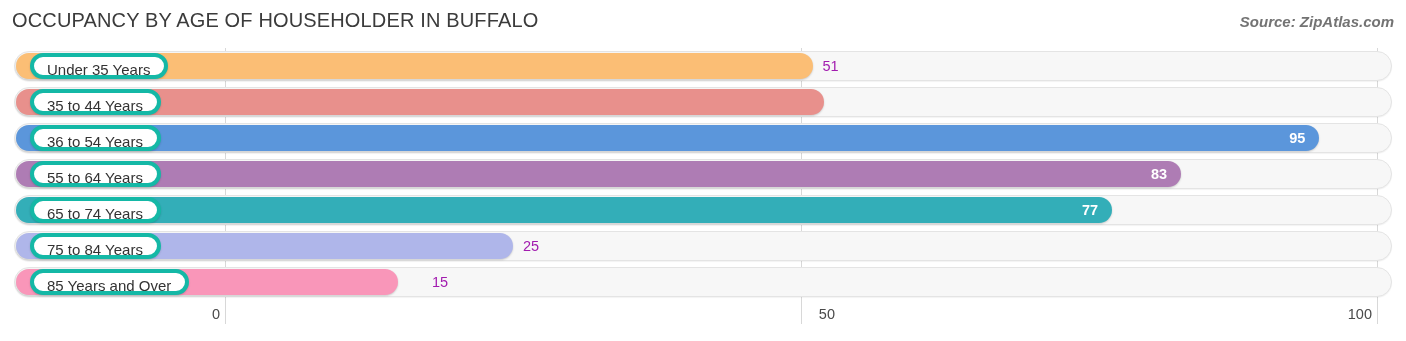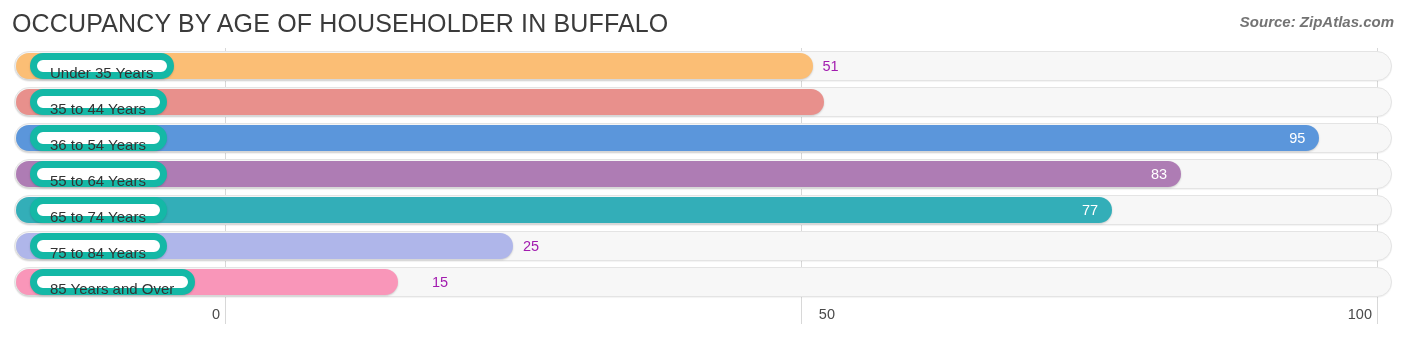--- a/index.html
+++ b/index.html
@@ -14,21 +14,21 @@
     position: relative;
     width: 1406px;
     height: 341px;
     background: #ffffff;
   }
 
   
   #chart-title {
     position: absolute;
     left: 12px; top: 9px;
-    font-size: 25px;
+    font-size: 20px;
     letter-spacing: 0.15px;
     color: #3b3b3b;
     font-weight: 400;
     white-space: nowrap;
   }
   #chart-source {
     position: absolute;
     right: 12px; top: 13px;
     font-size: 15px;
     font-style: italic;
@@ -82,39 +82,40 @@
   }
   .bar-value-in {
     position: absolute;
     top: 5px;
     height: 26px;
     line-height: 26px;
     font-size: 14.5px;
     color: #ffffff;
     text-align: right;
     white-space: nowrap;
+    font-weight: bold;
   }
   .bar-value-out {
     position: absolute;
     top: 5px;
     height: 26px;
     line-height: 26px;
     font-size: 14.5px;
     color: #a21caf;
     white-space: nowrap;
   }
   .cat-pill {
     position: absolute;
     left: 30px;
     top: 5px;
     height: 26px;
     line-height: 25px;
     padding: 0 14px 0 13px;
     background: #ffffff;
-    border: 7px solid #14b8a6;
+    border: 4px solid #14b8a6;
     border-radius: 13px;
     font-size: 15px;
     color: #333333;
     white-space: nowrap;
     box-shadow: 0 1px 2px rgba(0,0,0,0.16);
   }
 
   
   #axis {
     position: absolute;

